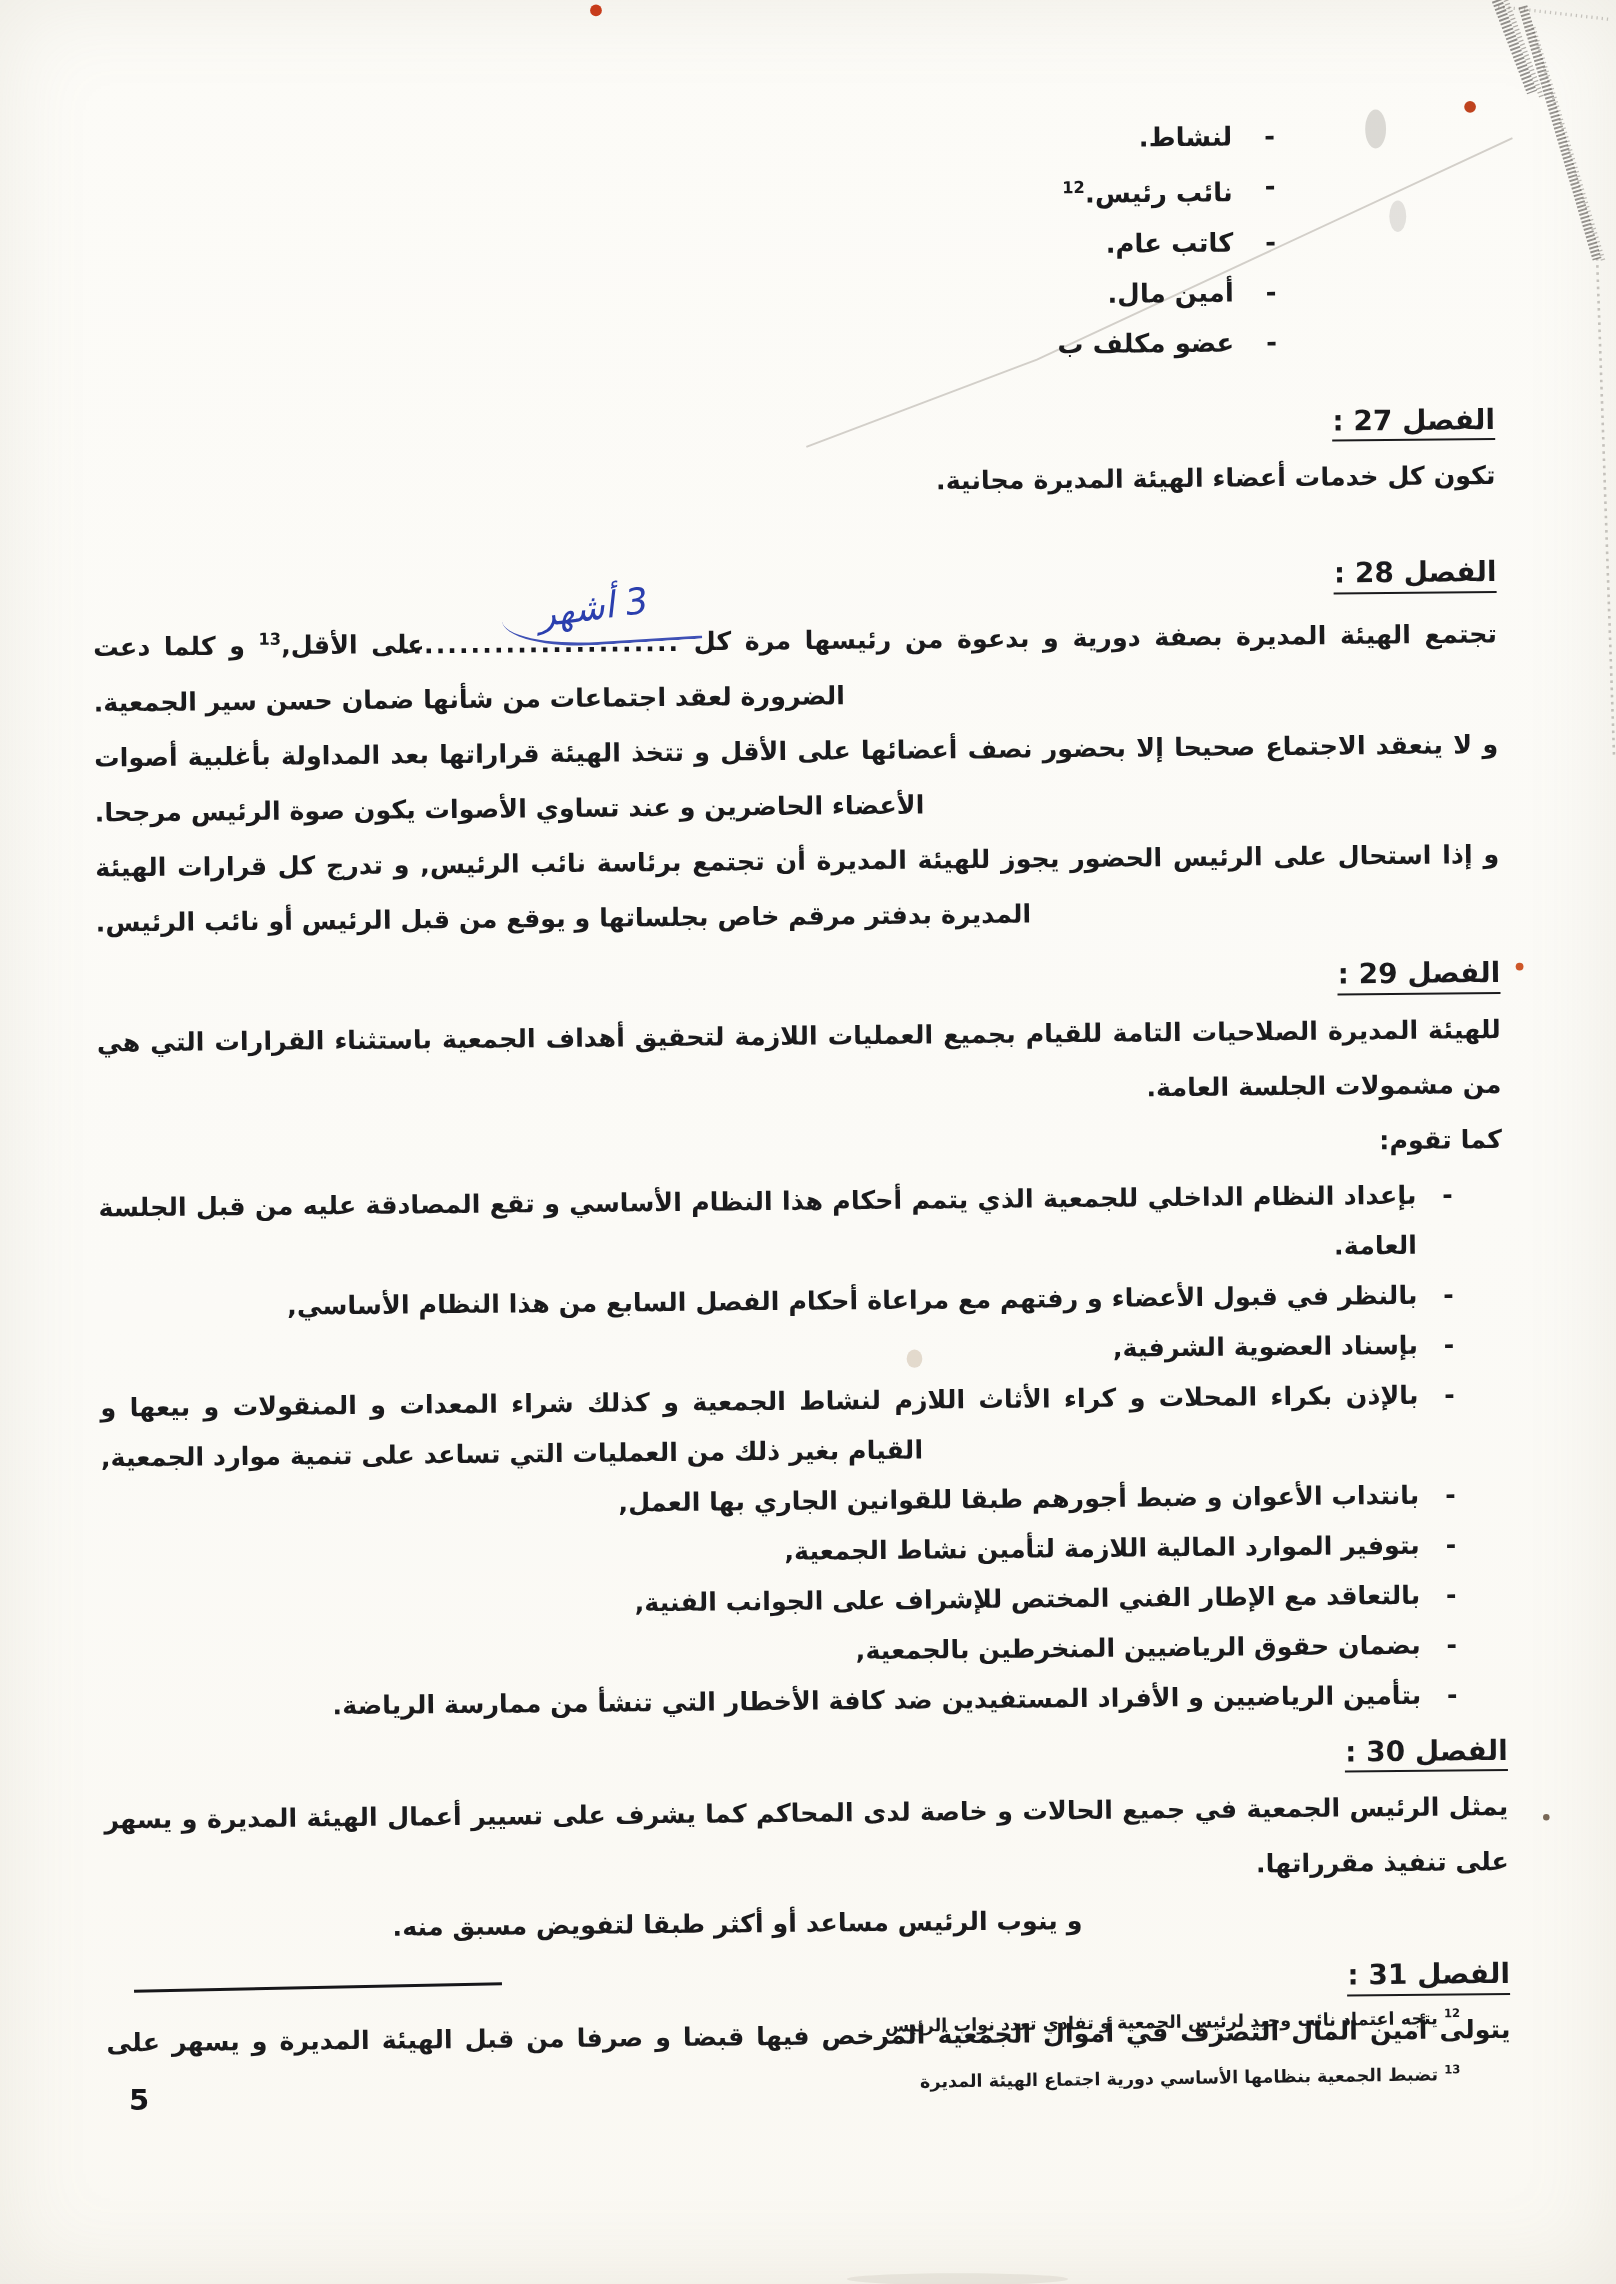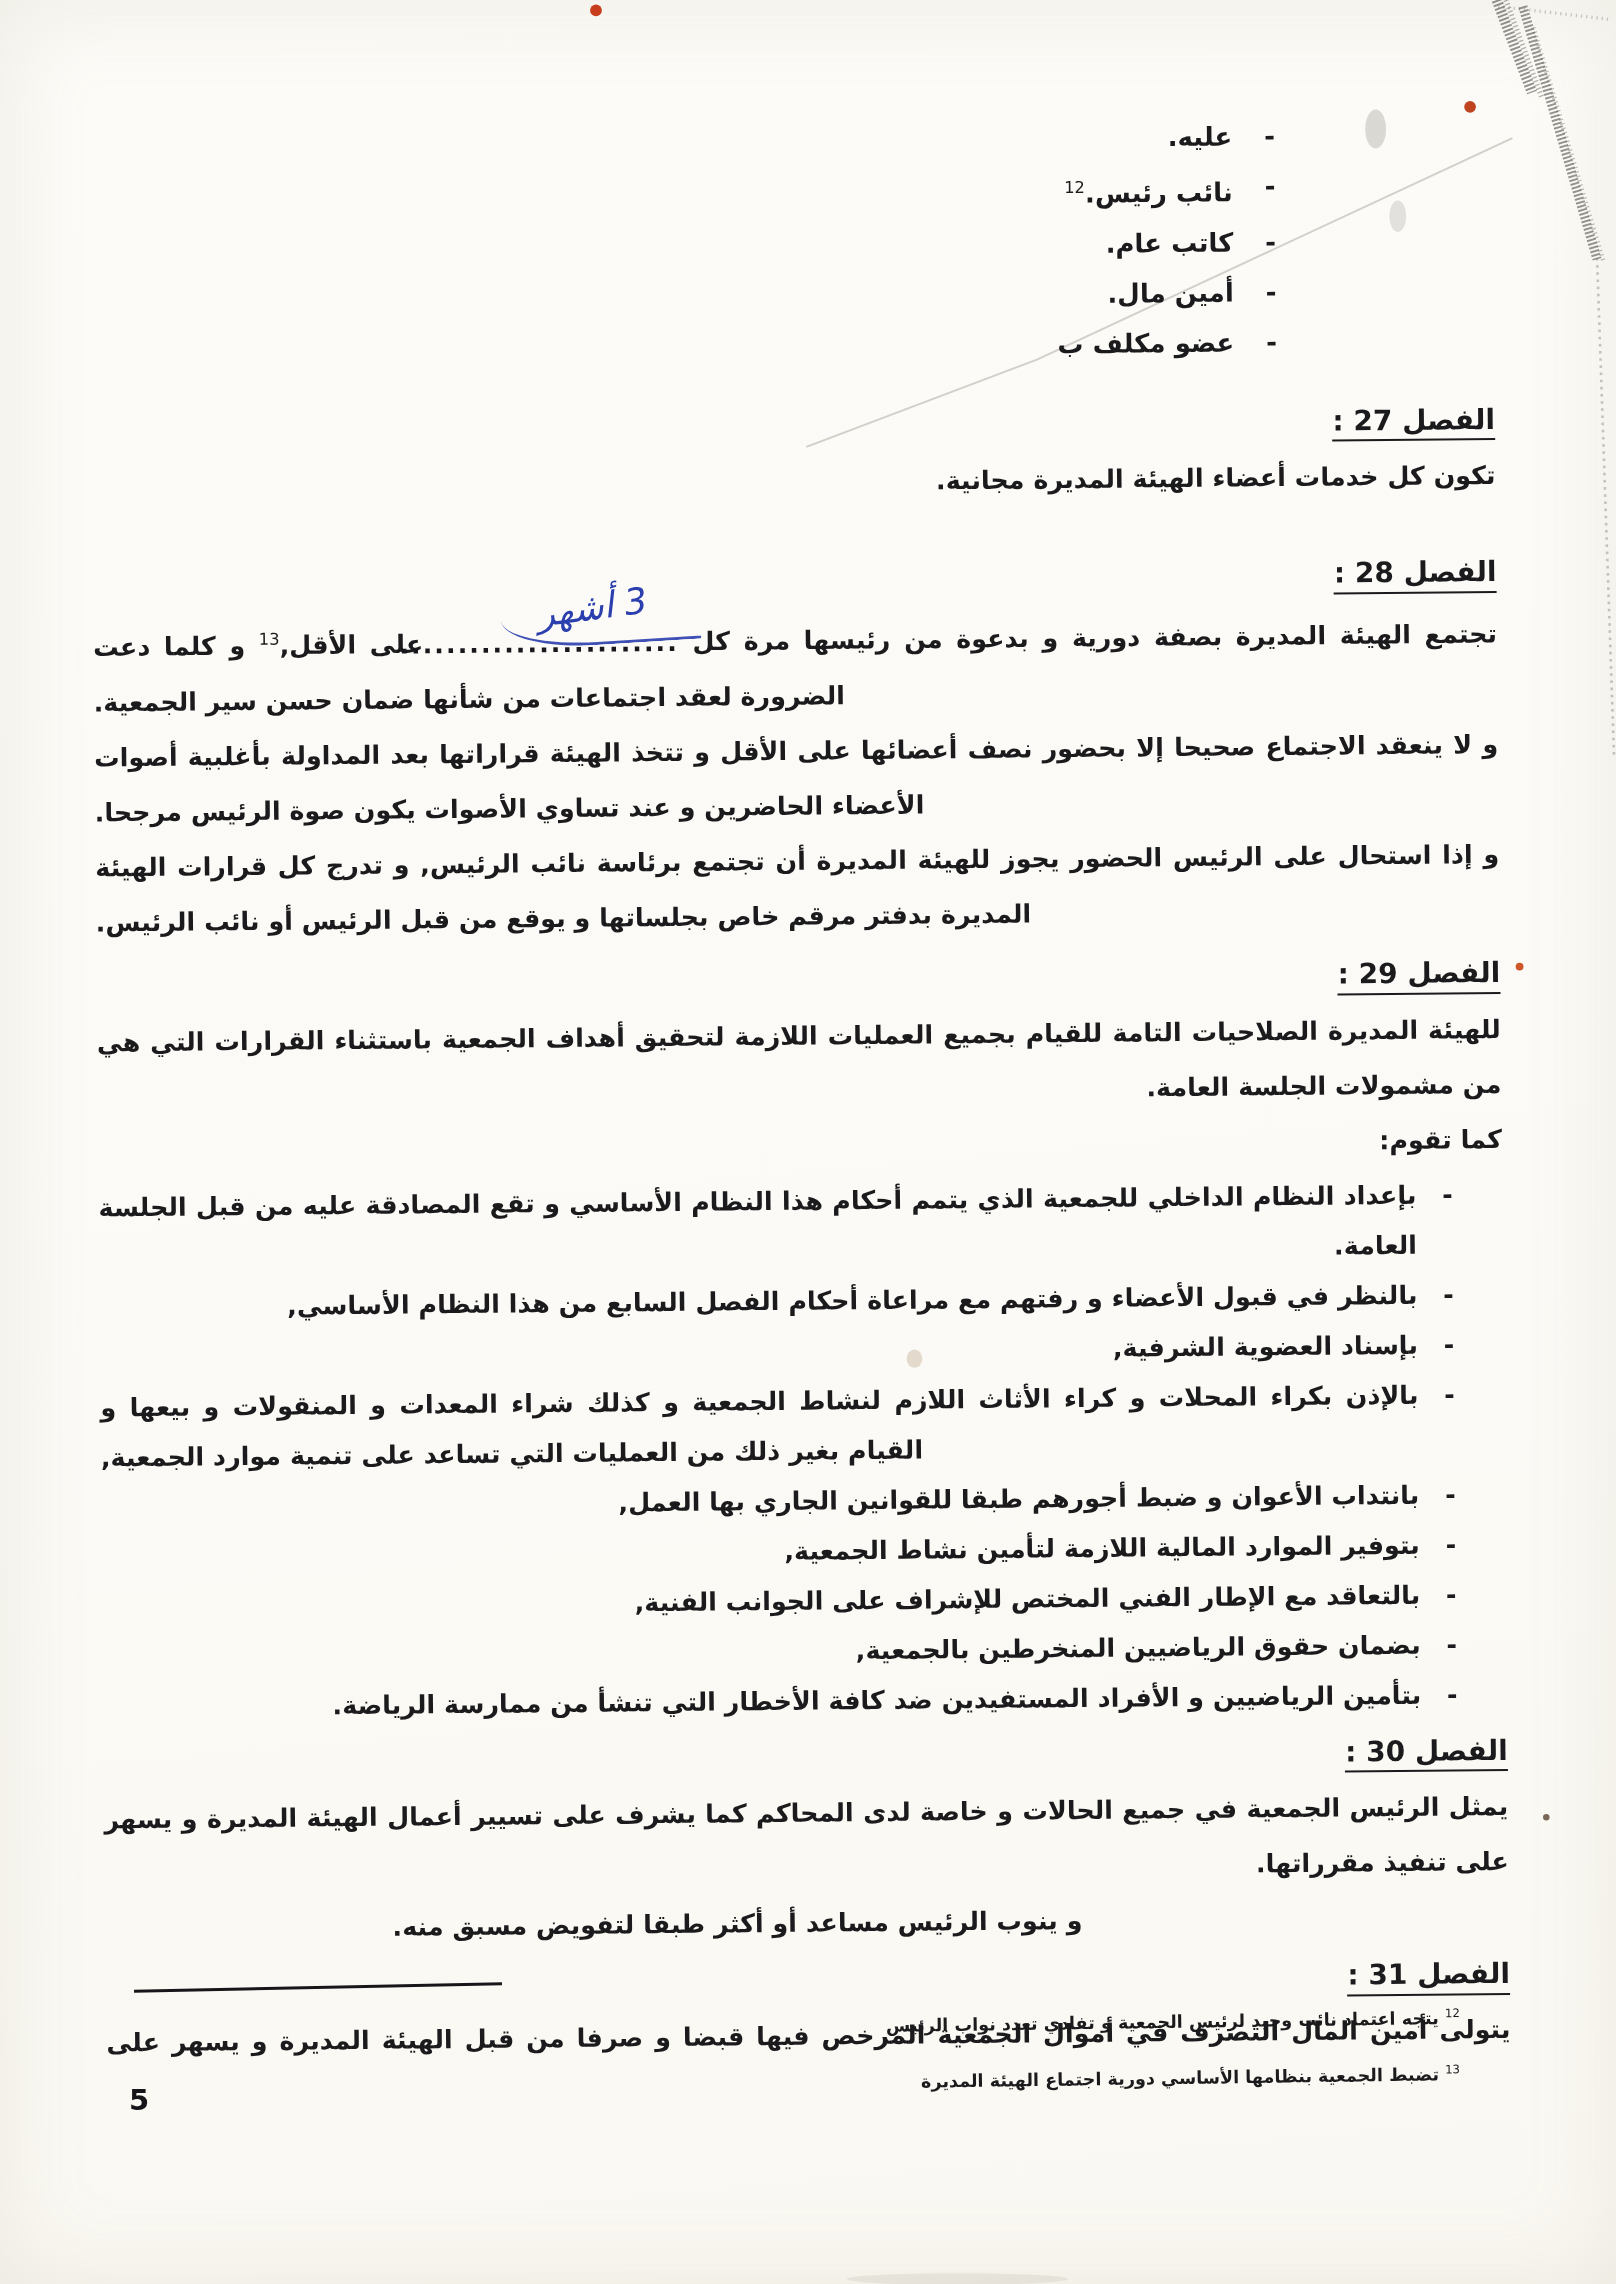--- a/index.html
+++ b/index.html
@@ -33,21 +33,21 @@
   .sec-31{margin-top:13px;}
   .para{
     font-size:25.4px;line-height:55px;margin:0;text-align:justify;
     text-justify:inter-word;
   }
   .mt{margin-top:7.8px;}
   .last-left{text-align-last:left;}
   .last-right{text-align-last:right;}
   .last-just{text-align-last:justify;}
   .indent-left{padding-left:0;padding-right:0;text-align-last:left;padding-left:287px;}
-  sup{font-size:16.3px;font-weight:400;}
+  sup{font-size:16.3px;font-weight:700;}
   
   .bullets{list-style:none;margin:2.6px 0 0;padding:0 38px 0 0;font-size:25.4px;}
   .bullets li{
     position:relative;padding-right:48px;line-height:50px;
     text-align:justify;text-align-last:right;
   }
   .bullets li.wrap2{text-align-last:left;}
   .bullets li::before{content:"-";position:absolute;right:11.7px;top:0;}
   
   .blank{display:inline-block;position:relative;width:242px;letter-spacing:2px;vertical-align:baseline;}
@@ -94,21 +94,21 @@
     <circle cx="2374" cy="2790" r="5" fill="#59432f" opacity="0.8"></circle>
     <ellipse cx="2112" cy="198" rx="16" ry="30" fill="#8d8a85" opacity="0.3"></ellipse>
     <ellipse cx="2146" cy="332" rx="13" ry="24" fill="#97948e" opacity="0.25"></ellipse>
     <ellipse cx="1404" cy="2086" rx="12" ry="14" fill="#cbb9a4" opacity="0.5"></ellipse>
     <ellipse cx="1470" cy="3499" rx="170" ry="9" fill="#b9b2a6" opacity="0.22"></ellipse>
   </svg>
 
   <div class="content">
 
     <ul class="roles">
-      <li><span>عليه.</span></li>
+      <li><span>لنشاط.</span></li>
       <li><span>نائب رئيس.</span><sup>12</sup></li>
       <li><span>كاتب عام.</span></li>
       <li><span>أمين مال.</span></li>
       <li><span>عضو مكلف ب</span></li>
     </ul>
 
     <section class="sec sec-27">
       <h2 class="art-title">الفصل 27 :</h2>
       <p class="para mt last-right">تكون كل خدمات أعضاء الهيئة المديرة مجانية.</p>
     </section>

